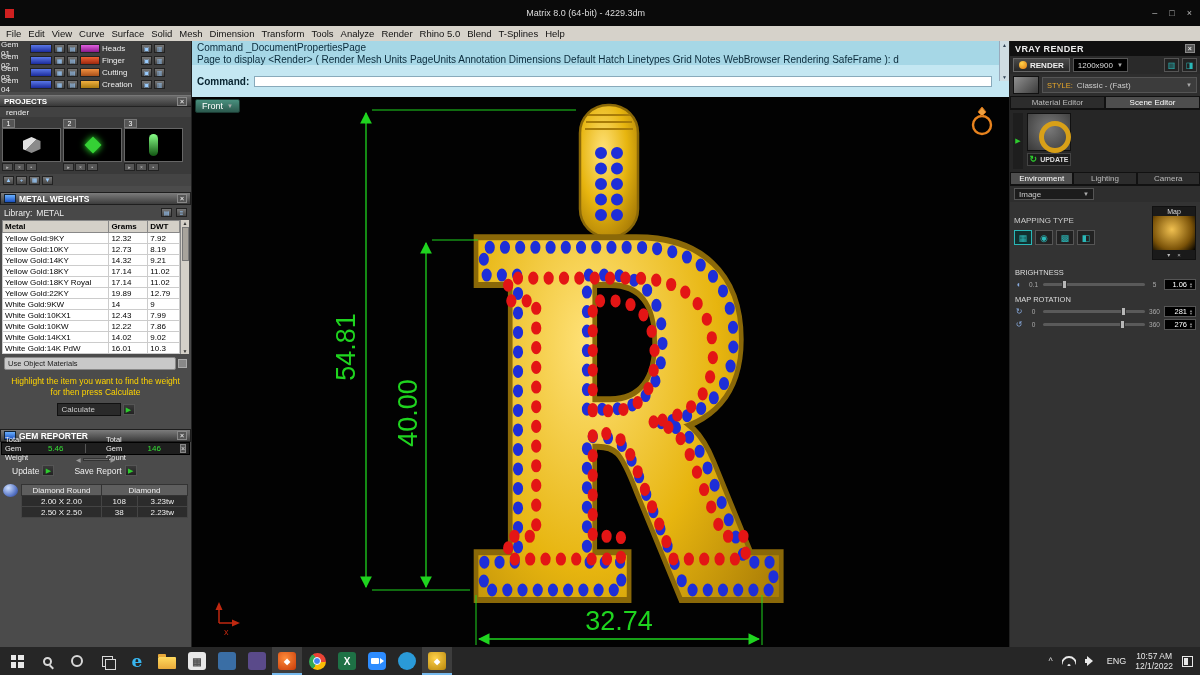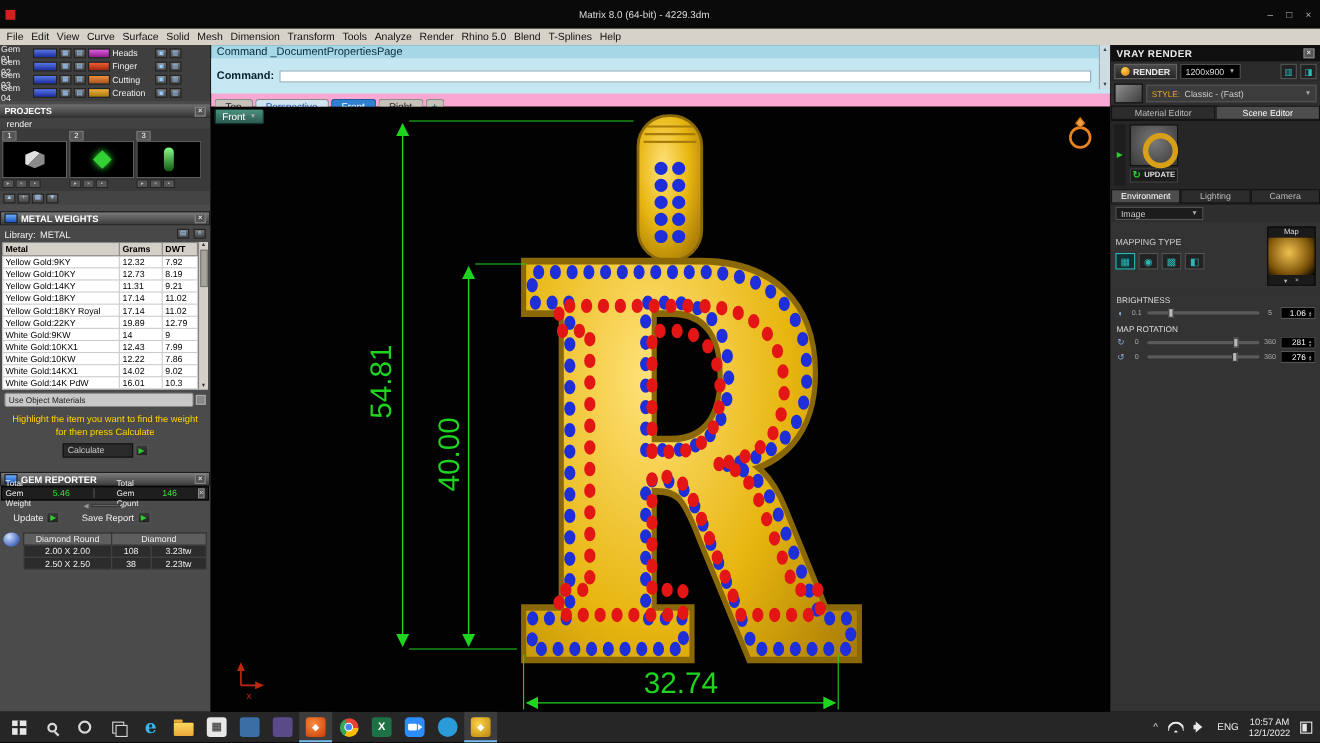--- a/index.html
+++ b/index.html
@@ -341,21 +341,21 @@
                 <td>12.32</td>
                 <td>7.92</td>
               </tr>
             <tr>
                 <td>Yellow Gold:10KY</td>
                 <td>12.73</td>
                 <td>8.19</td>
               </tr>
             <tr>
                 <td>Yellow Gold:14KY</td>
-                <td>11.31</td>
+                <td>14.32</td>
                 <td>9.21</td>
               </tr>
             <tr>
                 <td>Yellow Gold:18KY</td>
                 <td>17.14</td>
                 <td>11.02</td>
               </tr>
             <tr>
                 <td>Yellow Gold:18KY Royal</td>
                 <td>17.14</td>
@@ -470,20 +470,21 @@
         </tbody>
           </table>
       </div>
 
     </div>
 
     <div class="center">
 
       <div class="cmd">
         <div class="cmd-line">Command _DocumentPropertiesPage</div>
+        <div class="cmd-line">Page to display &lt;Render&gt; ( Render  Mesh  Units  PageUnits  Annotation  Dimensions  Default  Hatch  Linetypes  Grid  Notes  WebBrowser  Rendering  SafeFrame ): d</div>
         <div class="cmd-prompt">
           <span>Command:</span>
           <span class="cmd-input"></span>
         </div>
         <div class="cmd-scroll">
           <span>▲</span>
           <span>▼</span>
         </div>
       </div>
 

